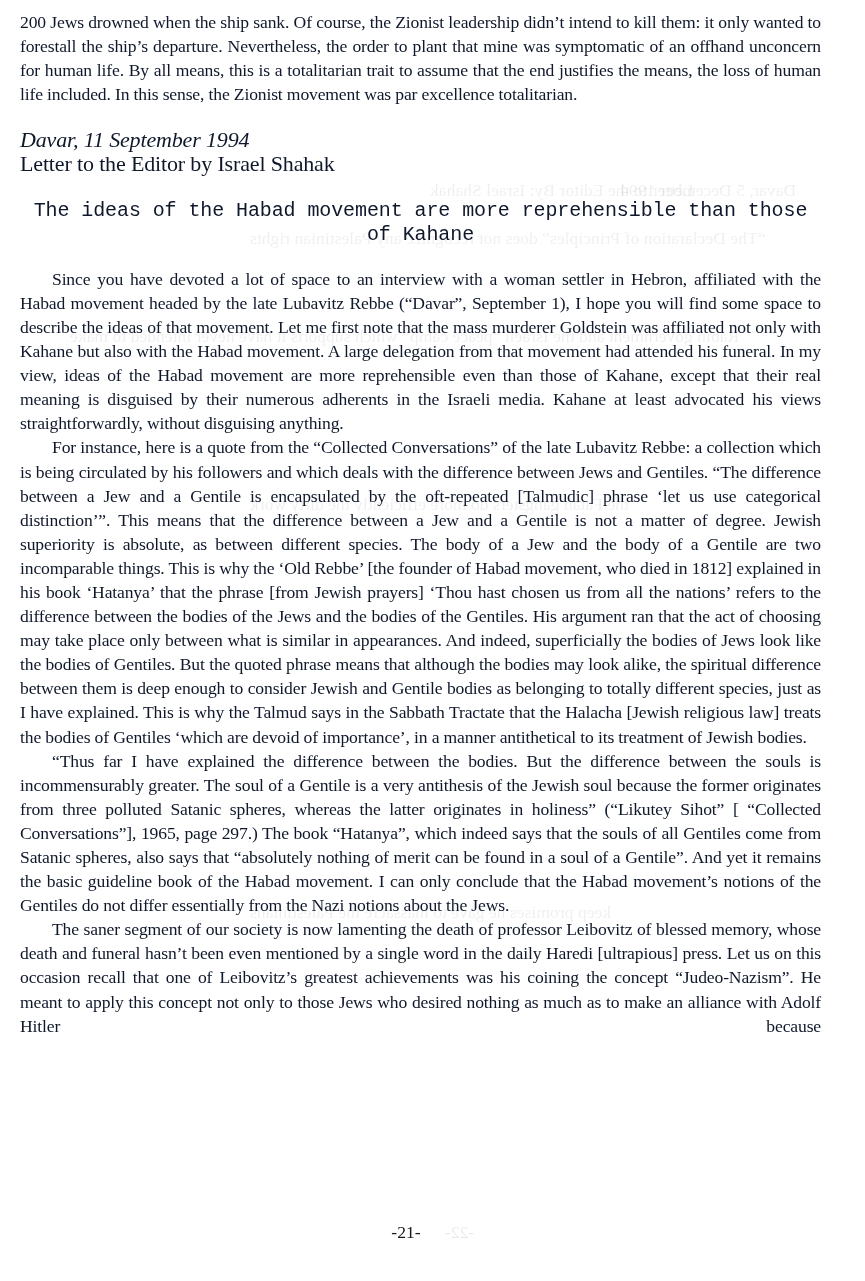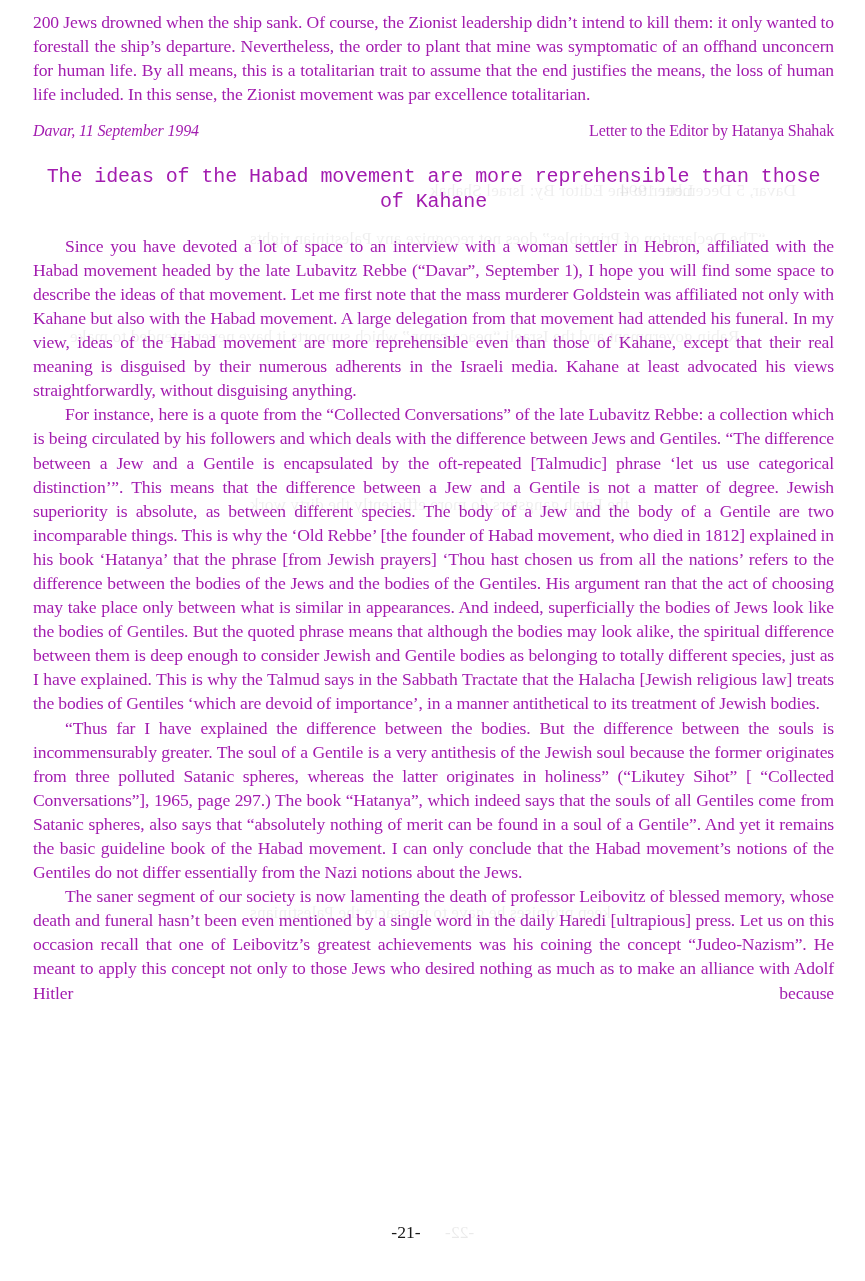--- a/index.html
+++ b/index.html
@@ -1,29 +1,29 @@
 <!DOCTYPE html>
 <html><head>
 <meta charset="utf-8">
 <style>
   html, body { margin: 0; padding: 0; background: #ffffff; }
   body { width: 865px; height: 1281px; position: relative; overflow: hidden; }
   .page {
-    position: absolute; left: 33px; top: 10px; width: 801px;
+    position: absolute; left: 20px; top: 10px; width: 801px;
     font-family: "Liberation Serif", serif;
-    color: #a21caf;
+    color: #0f172a;
     font-size: 17.6px;
     line-height: 24.1px;
     letter-spacing: -0.15px;
   }
   .page p { margin: 0; text-align: justify; text-align-last: left; }
   .indent { text-indent: 32px; }
   .dateline {
     display: flex; justify-content: space-between; align-items: baseline;
-    margin-top: 13px; font-size: 16px;
+    margin-top: 22px; font-size: 22px; flex-direction: column;
   }
   .dateline .date { font-style: italic; }
   .headline {
     text-align: center; font-size: 20px; margin-top: 22px; margin-bottom: 20px;
     letter-spacing: -0.1px;
     font-family: Liberation Mono, monospace;
   }
   .footer {
     position: absolute; top: 1222px; left: 0; width: 812px; text-align: center;
     font-family: "Liberation Serif", serif; font-size: 17.6px; color: #1a1a1a;
@@ -43,21 +43,21 @@
 <div class="bleed" style="left:250px; top:494px;">the Fatah gangsters do more efficiently the dirty work</div>
 <div class="bleed" style="left:250px; top:902px;">keep promises he gave to massacre the Palestinians</div>
 
 <main class="page">
   <section>
     <p>200 Jews drowned when the ship sank. Of course, the Zionist leadership didn’t intend to kill them: it only wanted to forestall the ship’s departure. Nevertheless, the order to plant that mine was symptomatic of an offhand unconcern for human life. By all means, this is a totalitarian trait to assume that the end justifies the means, the loss of human life included. In this sense, the Zionist movement was par excellence totalitarian.</p>
   </section>
 
   <div class="dateline">
     <span class="date">Davar, 11 September 1994</span>
-    <span>Letter to the Editor by Hatanya Shahak</span>
+    <span>Letter to the Editor by Israel Shahak</span>
   </div>
 
   <h2 class="headline" style="font-weight:normal;">The ideas of the Habad movement are more reprehensible than those of Kahane</h2>
 
   <section>
     <p class="indent">Since you have devoted a lot of space to an interview with a woman settler in Hebron, affiliated with the Habad movement headed by the late Lubavitz Rebbe (“Davar”, September 1), I hope you will find some space to describe the ideas of that movement. Let me first note that the mass murderer Goldstein was affiliated not only with Kahane but also with the Habad movement. A large delegation from that movement had attended his funeral. In my view, ideas of the Habad movement are more reprehensible even than those of Kahane, except that their real meaning is disguised by their numerous adherents in the Israeli media. Kahane at least advocated his views straightforwardly, without disguising anything.</p>
     <p class="indent">For instance, here is a quote from the “Collected Conversations” of the late Lubavitz Rebbe: a collection which is being circulated by his followers and which deals with the difference between Jews and Gentiles. “The difference between a Jew and a Gentile is encapsulated by the oft-repeated [Talmudic] phrase ‘let us use categorical distinction’”. This means that the difference between a Jew and a Gentile is not a matter of degree. Jewish superiority is absolute, as between different species. The body of a Jew and the body of a Gentile are two incomparable things. This is why the ‘Old Rebbe’ [the founder of Habad movement, who died in 1812] explained in his book ‘Hatanya’ that the phrase [from Jewish prayers] ‘Thou hast chosen us from all the nations’ refers to the difference between the bodies of the Jews and the bodies of the Gentiles. His argument ran that the act of choosing may take place only between what is similar in appearances. And indeed, superficially the bodies of Jews look like the bodies of Gentiles. But the quoted phrase means that although the bodies may look alike, the spiritual difference between them is deep enough to consider Jewish and Gentile bodies as belonging to totally different species, just as I have explained. This is why the Talmud says in the Sabbath Tractate that the Halacha [Jewish religious law] treats the bodies of Gentiles ‘which are devoid of importance’, in a manner antithetical to its treatment of Jewish bodies.</p>
     <p class="indent">“Thus far I have explained the difference between the bodies. But the difference between the souls is incommensurably greater. The soul of a Gentile is a very antithesis of the Jewish soul because the former originates from three polluted Satanic spheres, whereas the latter originates in holiness” (“Likutey Sihot” [ “Collected Conversations”], 1965, page 297.) The book “Hatanya”, which indeed says that the souls of all Gentiles come from Satanic spheres, also says that “absolutely nothing of merit can be found in a soul of a Gentile”. And yet it remains the basic guideline book of the Habad movement. I can only conclude that the Habad movement’s notions of the Gentiles do not differ essentially from the Nazi notions about the Jews.</p>
     <p class="indent" style="text-align-last: justify;">The saner segment of our society is now lamenting the death of professor Leibovitz of blessed memory, whose death and funeral hasn’t been even mentioned by a single word in the daily Haredi [ultrapious] press. Let us on this occasion recall that one of Leibovitz’s greatest achievements was his coining the concept “Judeo-Nazism”. He meant to apply this concept not only to those Jews who desired nothing as much as to make an alliance with Adolf Hitler because</p>
   </section>

